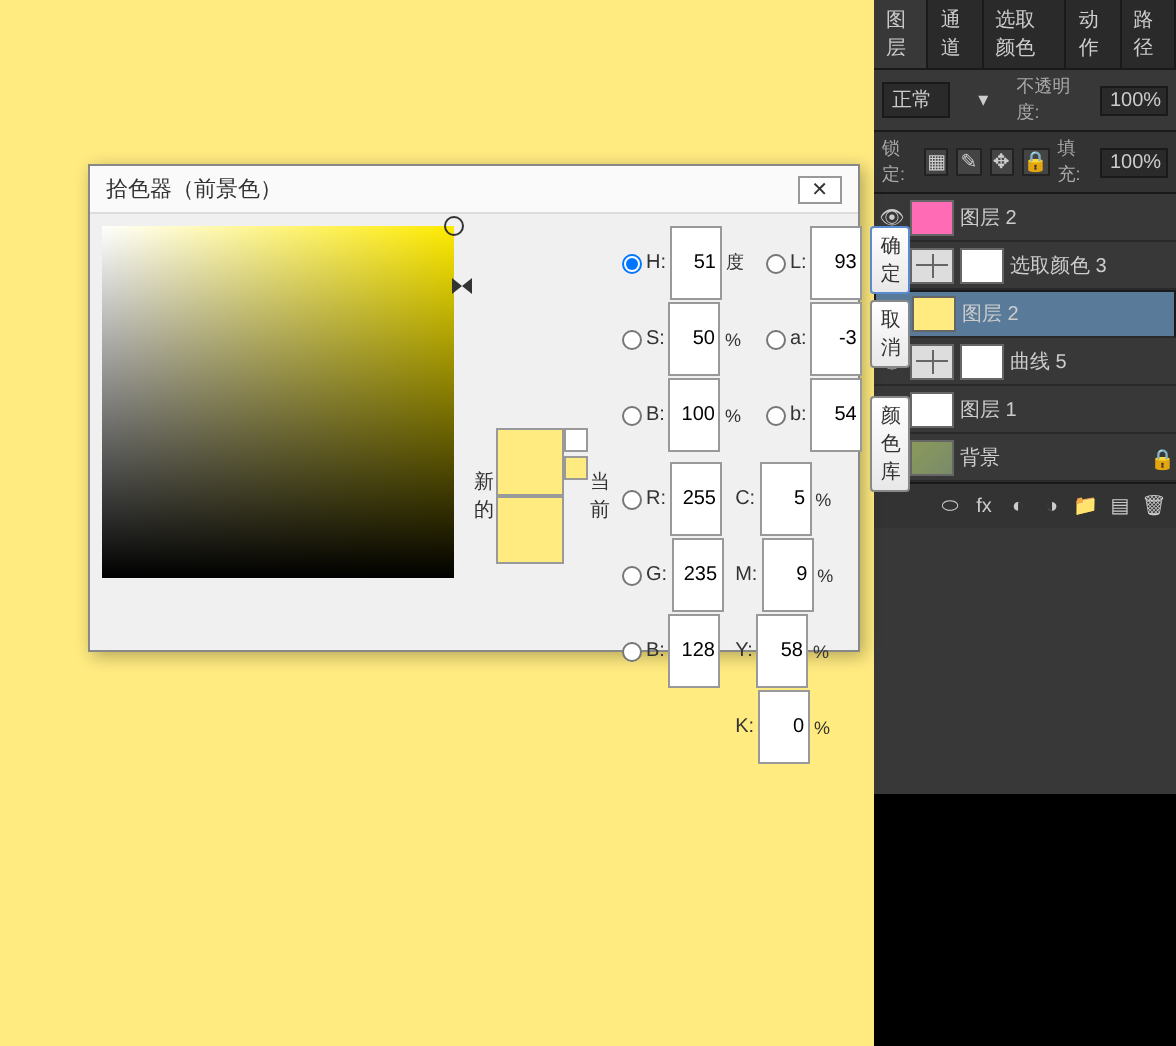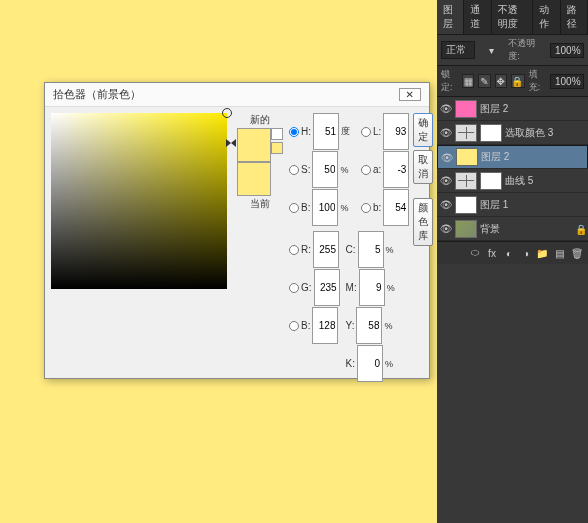--- a/index.html
+++ b/index.html
@@ -1,18 +1,18 @@
 <!DOCTYPE html>
 <html><head>
 <meta charset="utf-8">
 <style>
 *{margin:0;padding:0;box-sizing:border-box;font-family:"Microsoft YaHei",SimSun,sans-serif}
 body{width:588px;height:523px;background:#000;position:relative;overflow:hidden}
 .canvas{position:absolute;left:0;top:0;width:437px;height:523px;background:#ffeb80}
-.rpanel{position:absolute;right:0;top:0;width:151px;height:523px;background:#383838;color:#ccc;font-size:10px}
+.rpanel{position:absolute;right:0;top:0;width:151px;height:397px;background:#383838;color:#ccc;font-size:10px}
 .tabs{display:flex;background:#2a2a2a;border-bottom:1px solid #1a1a1a}
 .tab{padding:3px 6px;border-right:1px solid #1a1a1a;cursor:pointer}
 .tab.active{background:#383838}
 .ico{width:12px;height:12px;display:inline-flex;align-items:center;justify-content:center}
 .row{display:flex;align-items:center;padding:2px 4px;gap:12px}
 .sel{background:#2a2a2a;border:1px solid #1a1a1a;padding:1px 4px;font-size:10px;color:#ccc;min-width:34px}
 .sm{font-size:9px;color:#aaa}
 .lockrow{background:#333;border-top:1px solid #1a1a1a;border-bottom:1px solid #1a1a1a;padding:2px 4px;display:flex;align-items:center;gap:4px}
 .lbtn{width:14px;height:14px;background:#444;border:1px solid #222;display:inline-flex;align-items:center;justify-content:center}
 .layers{background:#383838}
@@ -25,32 +25,32 @@
 .thumb.yellow{background:#ffeb80}
 .thumb.mask{background:#fff}
 .thumb.adj{background:#ddd;display:flex;align-items:center;justify-content:center;position:relative}
 .thumb.adj::before{content:'';position:absolute;left:2px;right:2px;top:7px;height:1px;background:#666}
 .thumb.adj::after{content:'';position:absolute;left:50%;top:2px;bottom:2px;width:1px;background:#666}
 .thumb.bg{background:linear-gradient(135deg,#8a9a5a,#7a8a6a)}
 .lname{font-size:10px}
 .lock{margin-left:auto;width:10px;height:10px}
 .lbar{display:flex;gap:3px;padding:4px;border-top:1px solid #1a1a1a;background:#333;justify-content:flex-end}
 .lbar .ico{width:14px;height:14px;cursor:pointer}
-.cp{position:absolute;left:44px;top:82px;width:386px;height:297px;background:#f0f0f0;border:1px solid #888;box-shadow:2px 2px 8px rgba(0,0,0,0.3);font-size:11px;color:#333}
+.cp{position:absolute;left:44px;top:82px;width:386px;height:244px;background:#f0f0f0;border:1px solid #888;box-shadow:2px 2px 8px rgba(0,0,0,0.3);font-size:11px;color:#333}
 .cptitle{display:flex;align-items:center;padding:4px 8px;border-bottom:1px solid #ddd;background:#fafafa}
 .cpclose{margin-left:auto;padding:0 6px;border:1px solid #999;background:#fff;cursor:pointer;font-size:10px}
 .cpbody{display:flex;padding:6px;gap:4px}
 .field{position:relative;width:176px;height:176px;background:linear-gradient(to right,#fff,#ffeb00);cursor:crosshair}
 .field::after{content:'';position:absolute;inset:0;background:linear-gradient(to bottom,transparent,#000)}
 .ring{position:absolute;top:0;left:176px;transform:translate(-50%,-50%);width:10px;height:10px;border:1px solid #333;border-radius:50%}
 .hue{width:16px;height:176px;background:linear-gradient(to bottom,#f00,#ff0,#0f0,#0ff,#00f,#f0f,#f00);position:relative;cursor:pointer}
 .hue::before,.hue::after{content:'';position:absolute;top:26px;width:0;height:0;border-top:4px solid transparent;border-bottom:4px solid transparent}
 .hue::before{left:-5px;border-left:5px solid #333}
 .hue::after{right:-5px;border-right:5px solid #333}
-.swatch{display:flex;flex-direction:column;align-items:center;gap:1px;margin:0 2px}
+.swatch{display:flex;align-items:center;gap:1px;margin:0 2px}
 .swbox{width:34px;height:34px;border:1px solid #999}
 .swbox.top{background:#ffeb80}
 .swbox.bot{background:#ffeb80}
 .swside{display:flex;flex-direction:column;gap:2px}
 .tiny{width:12px;height:12px;border:1px solid #999}
 .vals{display:flex;flex-direction:column;gap:1px;font-size:10px}
 .vrow{display:flex;align-items:center;gap:2px}
 .rad{width:10px;height:10px}
 .num{width:26px;border:1px solid #999;padding:12px 2px;text-align:right;font-size:10px}
 .un{width:14px;font-size:9px}
@@ -67,21 +67,21 @@
 </style>
 </head>
 <body>
 
 <div class="canvas"></div>
 
 <div class="rpanel">
   <div class="tabs">
     <div class="tab active">图层</div>
     <div class="tab">通道</div>
-    <div class="tab">不透明度</div>
+    <div class="tab">选取颜色</div>
     <div class="tab">动作</div>
     <div class="tab">路径</div>
   </div>
   <div class="row">
     <span class="sel">正常</span>
     <span class="ico">▾</span>
     <span class="sm">不透明度:</span>
     <span class="sel">100%</span>
   </div>
   <div class="lockrow">

